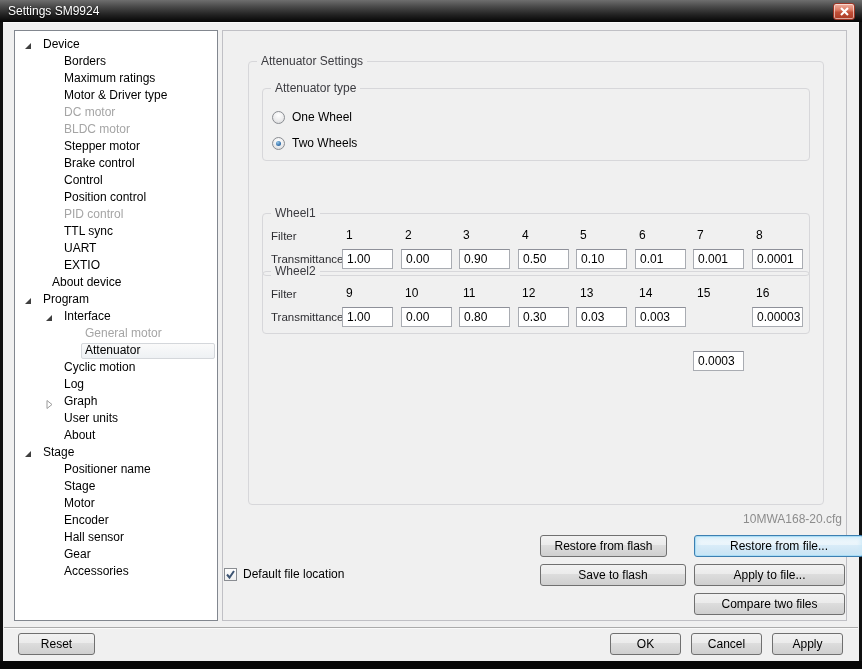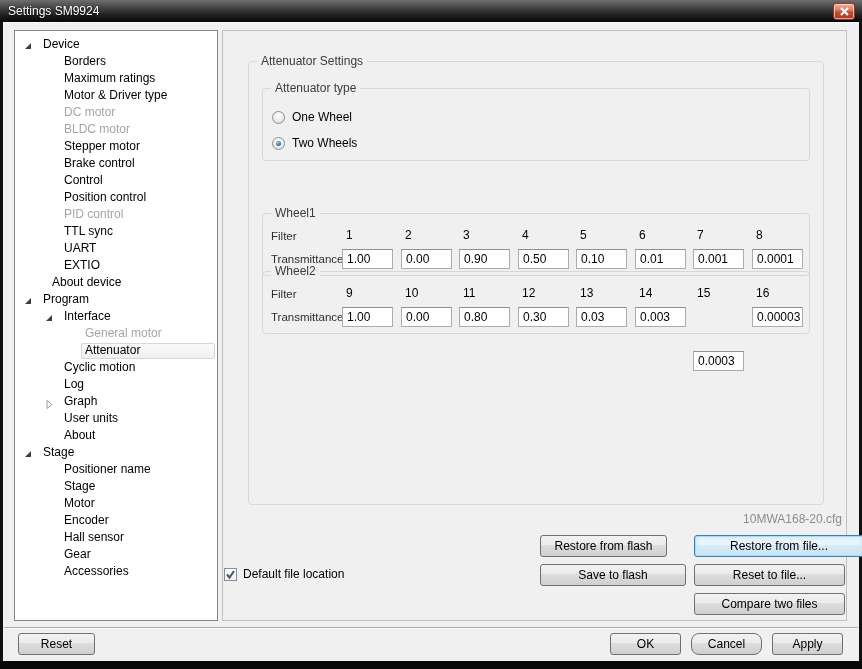--- a/index.html
+++ b/index.html
@@ -264,25 +264,25 @@
         <path d="M2 5.5 L4.5 8.5 L9 2" fill="none" stroke="#3e5573" stroke-width="2"></path>
       </svg>
     </div>
     <span>Default file location</span>
   </div>
 
   <div id="file-buttons">
       <button class="w7btn" style="left: 540px; top: 535px; width: 127px;">Restore from flash</button>
       <button class="w7btn focused" style="left: 694px; top: 535px; width: 170px;">Restore from file...</button>
       <button class="w7btn" style="left: 540px; top: 564px; width: 146px;">Save to flash</button>
-      <button class="w7btn" style="left: 694px; top: 564px; width: 151px;">Reset to file...</button>
+      <button class="w7btn" style="left: 694px; top: 564px; width: 151px;">Apply to file...</button>
       <button class="w7btn" style="left: 694px; top: 593px; width: 151px;">Compare two files</button>
     </div>
 
   <div id="footer-sep" class="abs"></div>
   <div id="footer-sep2" class="abs"></div>
 
   <button class="w7btn" style="left:18px;top:633px;width:77px;">Reset</button>
   <button class="w7btn" style="left:610px;top:633px;width:71px;">OK</button>
-  <button class="w7btn" style="left:691px;top:633px;width:71px;border-radius:8px;">Cancel</button>
+  <button class="w7btn" style="left:691px;top:633px;width:71px;">Cancel</button>
   <button class="w7btn" style="left:772px;top:633px;width:71px;">Apply</button>
 
 </div>
 
 </body></html>

